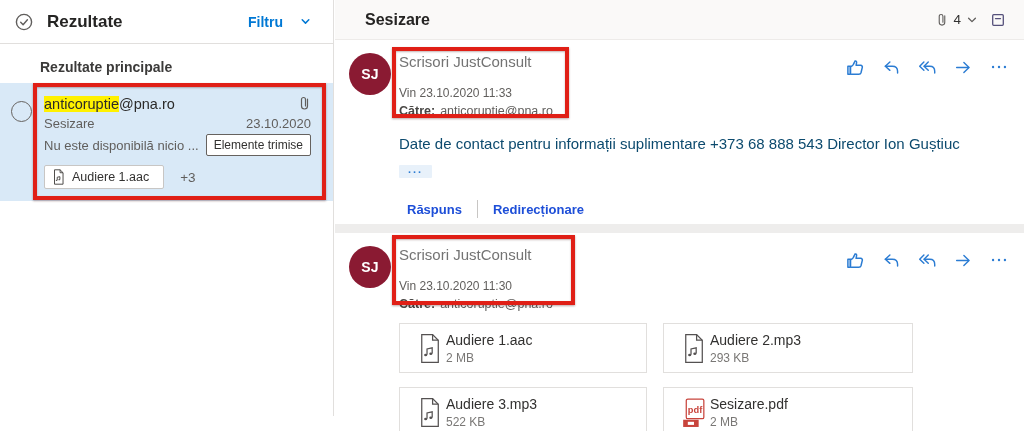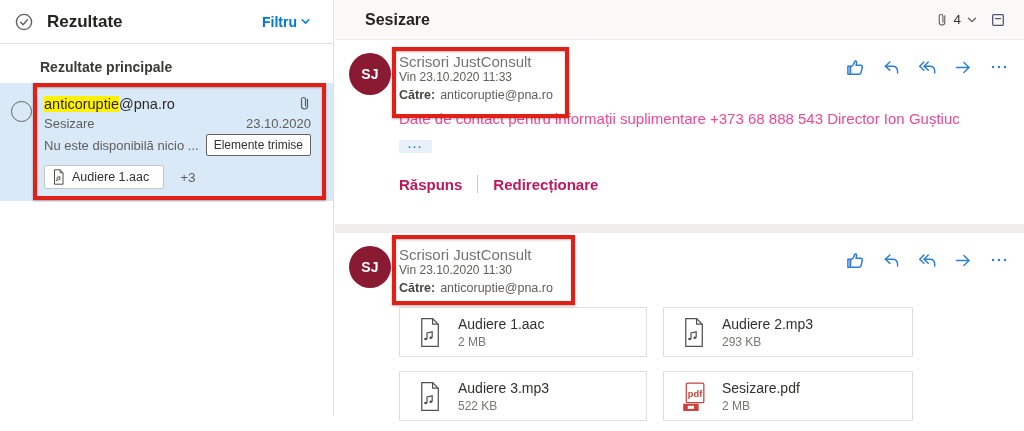--- a/index.html
+++ b/index.html
@@ -4,21 +4,21 @@
 <style>
   * { box-sizing: border-box; margin: 0; padding: 0; }
   html,body { width:1024px; height:431px; overflow:hidden; }
   body { font-family: "Liberation Sans", sans-serif; background:#fff; color:#252423; }
   .app { position:relative; width:1024px; height:431px; background:#fff; overflow:hidden; }
 
   
   .left-pane { position:absolute; left:0; top:0; width:334px; height:416px; background:#fff; border-right:1px solid #e1dfdd; }
   .left-header { height:44px; display:flex; align-items:center; padding:0 22px 0 14px; border-bottom:1px solid #e1dfdd; }
   .left-title { font-size:17px; font-weight:700; color:#252423; margin-left:13px; flex:1; }
-  .filter-btn { display:flex; align-items:center; gap:3px; color:#0078d4; font-size:14px; font-weight:700; cursor:pointer; }
+  .filter-btn { display:flex; align-items:center; gap:17px; color:#0078d4; font-size:14px; font-weight:700; cursor:pointer; }
   .section-label { margin:15px 24px 8px 40px; font-size:14px; font-weight:600; color:#3b3a39; }
 
   .mail-item { display:flex; background:#d9e9f7; padding:12px 22px 12px 10px; }
   .radio { width:21px; height:21px; border:1px solid #66625f; border-radius:50%; margin:6px 12px 0 1px; flex:none; background:transparent; }
   .item-body { flex:1; min-width:0; }
   .irow { display:flex; align-items:center; }
   .sender-line { font-size:14.5px; color:#2b2a29; flex:1; white-space:nowrap; overflow:hidden; }
   .hl { background:#fff100; }
   .sub-line { margin-top:4px; }
   .sub-line .txt { font-size:13px; color:#605e5c; flex:1; }
@@ -37,34 +37,34 @@
   .conv-meta { display:flex; align-items:center; gap:5px; }
   .conv-count { font-size:13.5px; color:#323130; }
   .collapse-btn { margin-left:12px; display:flex; cursor:pointer; }
 
   .message { position:absolute; left:0; right:0; padding:13px 26px 0 64px; }
   .msg-1 { top:40px; height:184px; }
   .msg-sep { position:absolute; left:0; right:0; top:224px; height:9px; background:#eeedec; }
   .msg-2 { top:233px; bottom:0; }
   .avatar { position:absolute; left:14px; top:13px; width:42px; height:42px; border-radius:50%; background:#8a1a32; color:#fff; display:flex; align-items:center; justify-content:center; font-size:14px; font-weight:700; letter-spacing:.3px; cursor:pointer; }
   .sender-name { font-size:15px; color:#737373; }
-  .msg-time { font-size:12px; color:#605e5c; margin-top:0; }
+  .msg-time { font-size:12px; color:#605e5c; margin-top:16px; }
   .msg-to { font-size:12.5px; color:#605e5c; margin-top:4px; }
   .to-label { color:#484644; font-weight:600; margin-right:5px; }
   .actions { position:absolute; right:16px; top:17px; display:flex; align-items:center; gap:17px; }
   .actions .act { display:flex; cursor:pointer; }
-  .msg-body { margin-top:8px; font-size:15px; color:#ec4899; }
+  .msg-body { margin-top:17px; font-size:15px; color:#0c4a6e; }
   .more-body-btn { margin-top:13px; width:33px; height:13px; background:#e8f1fa; color:#2b7cd3; font-size:11px; font-weight:700; letter-spacing:2px; line-height:8px; text-align:center; border-radius:1px; cursor:pointer; }
-  .reply-row { margin-top:22px; display:flex; align-items:center; font-size:15px; font-weight:700; color:#be185d; }
+  .reply-row { margin-top:22px; display:flex; align-items:center; font-size:13px; font-weight:700; color:#1d4ed8;margin-left:8px; }
   .reply-row .lnk { cursor:pointer; }
   .vdiv { width:1px; height:18px; background:#c8c6c4; margin:0 15px; }
 
   .attach-grid { margin-top:12px; display:grid; grid-template-columns:248px 250px; column-gap:16px; row-gap:14px; }
   .attach-card { height:50px; border:1px solid #e1dfdd; background:#fff; display:flex; align-items:center; padding:0 8px 0 17px; cursor:pointer; }
-  .attach-icon { margin-right:16px; flex:none; display:flex; }
+  .attach-icon { margin-right:4px; flex:none; display:flex; }
   .attach-name { font-size:14px; color:#323130; }
   .attach-size { font-size:12px; color:#797775; margin-top:3px; }
 
   
   .annotation { position:absolute; border:4px solid #e01f16; box-shadow:0 1px 2px rgba(60,0,0,.35), inset 0 1px 2px rgba(60,0,0,.3); pointer-events:none; }
   .ann-1 { left:33px;  top:83px;  width:293px; height:117px; }
   .ann-2 { left:392px; top:47px;  width:177px; height:71px; }
   .ann-3 { left:392px; top:235px; width:183px; height:70px; }
 
   svg { display:block; }

